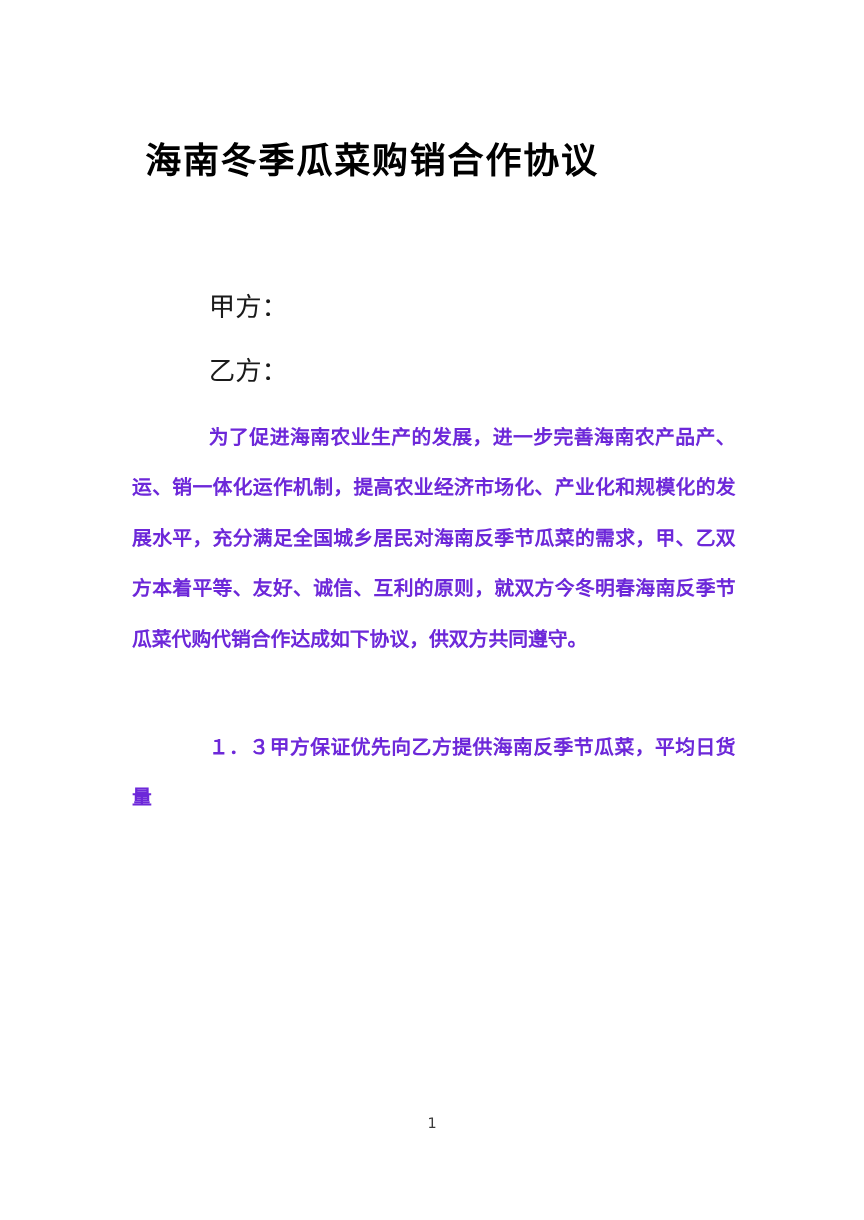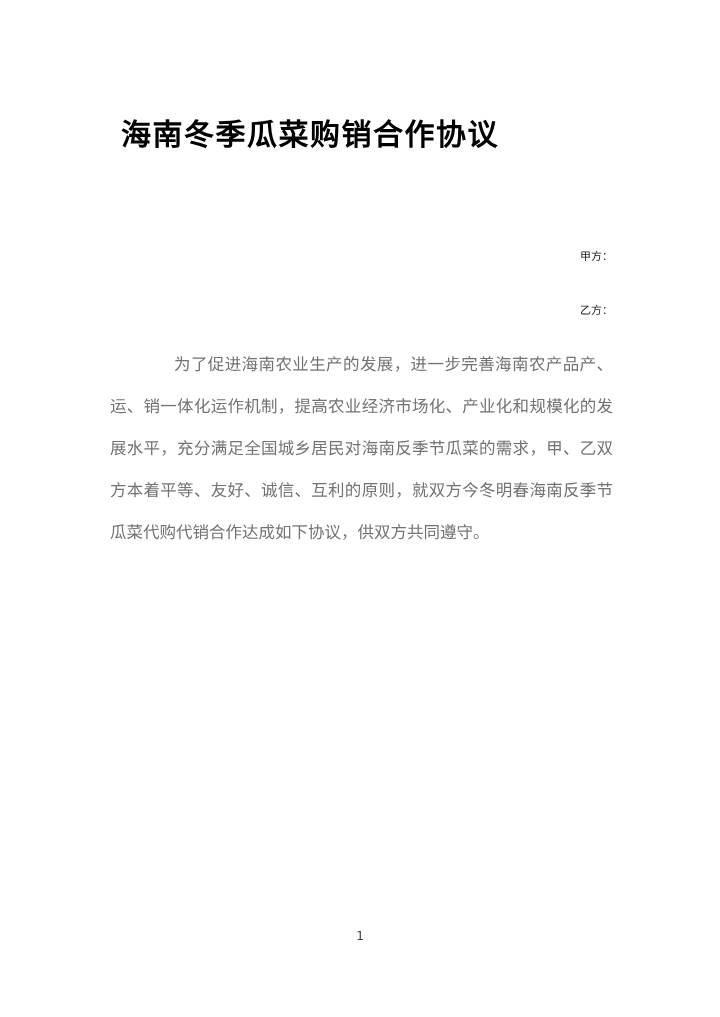--- a/index.html
+++ b/index.html
@@ -43,37 +43,37 @@
   .body-area {
     position: absolute;
     top: 236px;
     left: 110px;
     width: 503px;
   }
 
   .para {
     font-size: 16.5px;
     line-height: 42px;
-    color: #737373;
+    color: #6d28d9;
     text-align: justify;
     text-justify: inter-character;
     text-align-last: left;
     margin: 0;
     font-family: "DejaVu Sans", "Liberation Sans", sans-serif;
+    font-weight: bold;
   }
 
   
   .field-line {
-    font-size: 11px;
+    font-size: 22px;
     line-height: 42px;
     color: #1a1a1a;
     margin: 0;
     padding-left: 64px;
     font-family: "DejaVu Sans", "Liberation Sans", sans-serif;
-    text-align: right;
   }
 
   .gap-sm { height: 12px; }
 
   .para.indent {
     text-indent: 64px;
   }
 
   
   .section-head {
@@ -122,18 +122,19 @@
 
 
     <div class="gap-sm"></div>
 
 
     <div class="gap-sm"></div>
 
 
     <div class="gap-sm"></div>
 
+    <p class="para indent">１．３甲方保证优先向乙方提供海南反季节瓜菜，平均日货量</p>
 
   </div>
 
   <div class="page-number">1</div>
 
 </div>
 
 </body></html>

